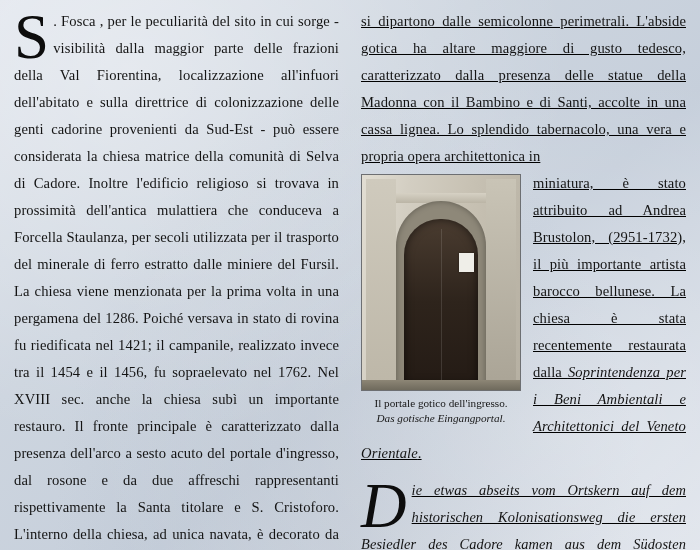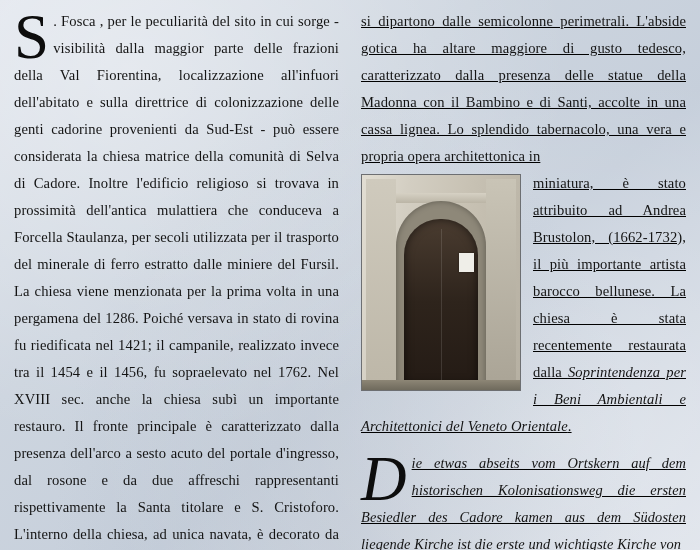--- a/index.html
+++ b/index.html
@@ -200,23 +200,27 @@
           <div class="stone-l"></div>
           <div class="stone-r"></div>
           <div class="lintel"></div>
           <div class="arch"></div>
           <div class="door">
             <div class="seam"></div>
           </div>
           <div class="note"></div>
           <div class="ground"></div>
         </div>
+        <div class="caption">
+          <span>Il portale gotico dell'ingresso.</span>
+          <span class="de">Das gotische Eingangportal.</span>
+        </div>
       </div>
 
-      <p class="body-text"><span>miniatura, è stato attribuito ad Andrea Brustolon, (1662-1732), il più importante artista barocco bellunese. La chiesa è stata recentemente restaurata dalla </span><span class="italic">Soprintendenza per i Beni Ambientali e Architettonici del Veneto Orientale</span><span>.</span></p>
+      <p class="body-text"><span>miniatura, è stato attribuito ad Andrea Brustolon, (2951-1732), il più importante artista barocco bellunese. La chiesa è stata recentemente restaurata dalla </span><span class="italic">Soprintendenza per i Beni Ambientali e Architettonici del Veneto Orientale</span><span>.</span></p>
 
       <div class="clearer"></div>
       <div class="blockbreak"></div>
 
       <div class="german">
         <p class="body-text"><span class="dropcap-italic">D</span><span class="italic">ie etwas abseits vom Ortskern auf dem historischen Kolonisationsweg die ersten Besiedler des Cadore kamen aus dem Südosten liegende Kirche ist die erste und wichtigste Kirche von</span></p>
       </div>
     </div>
 
   </div>

